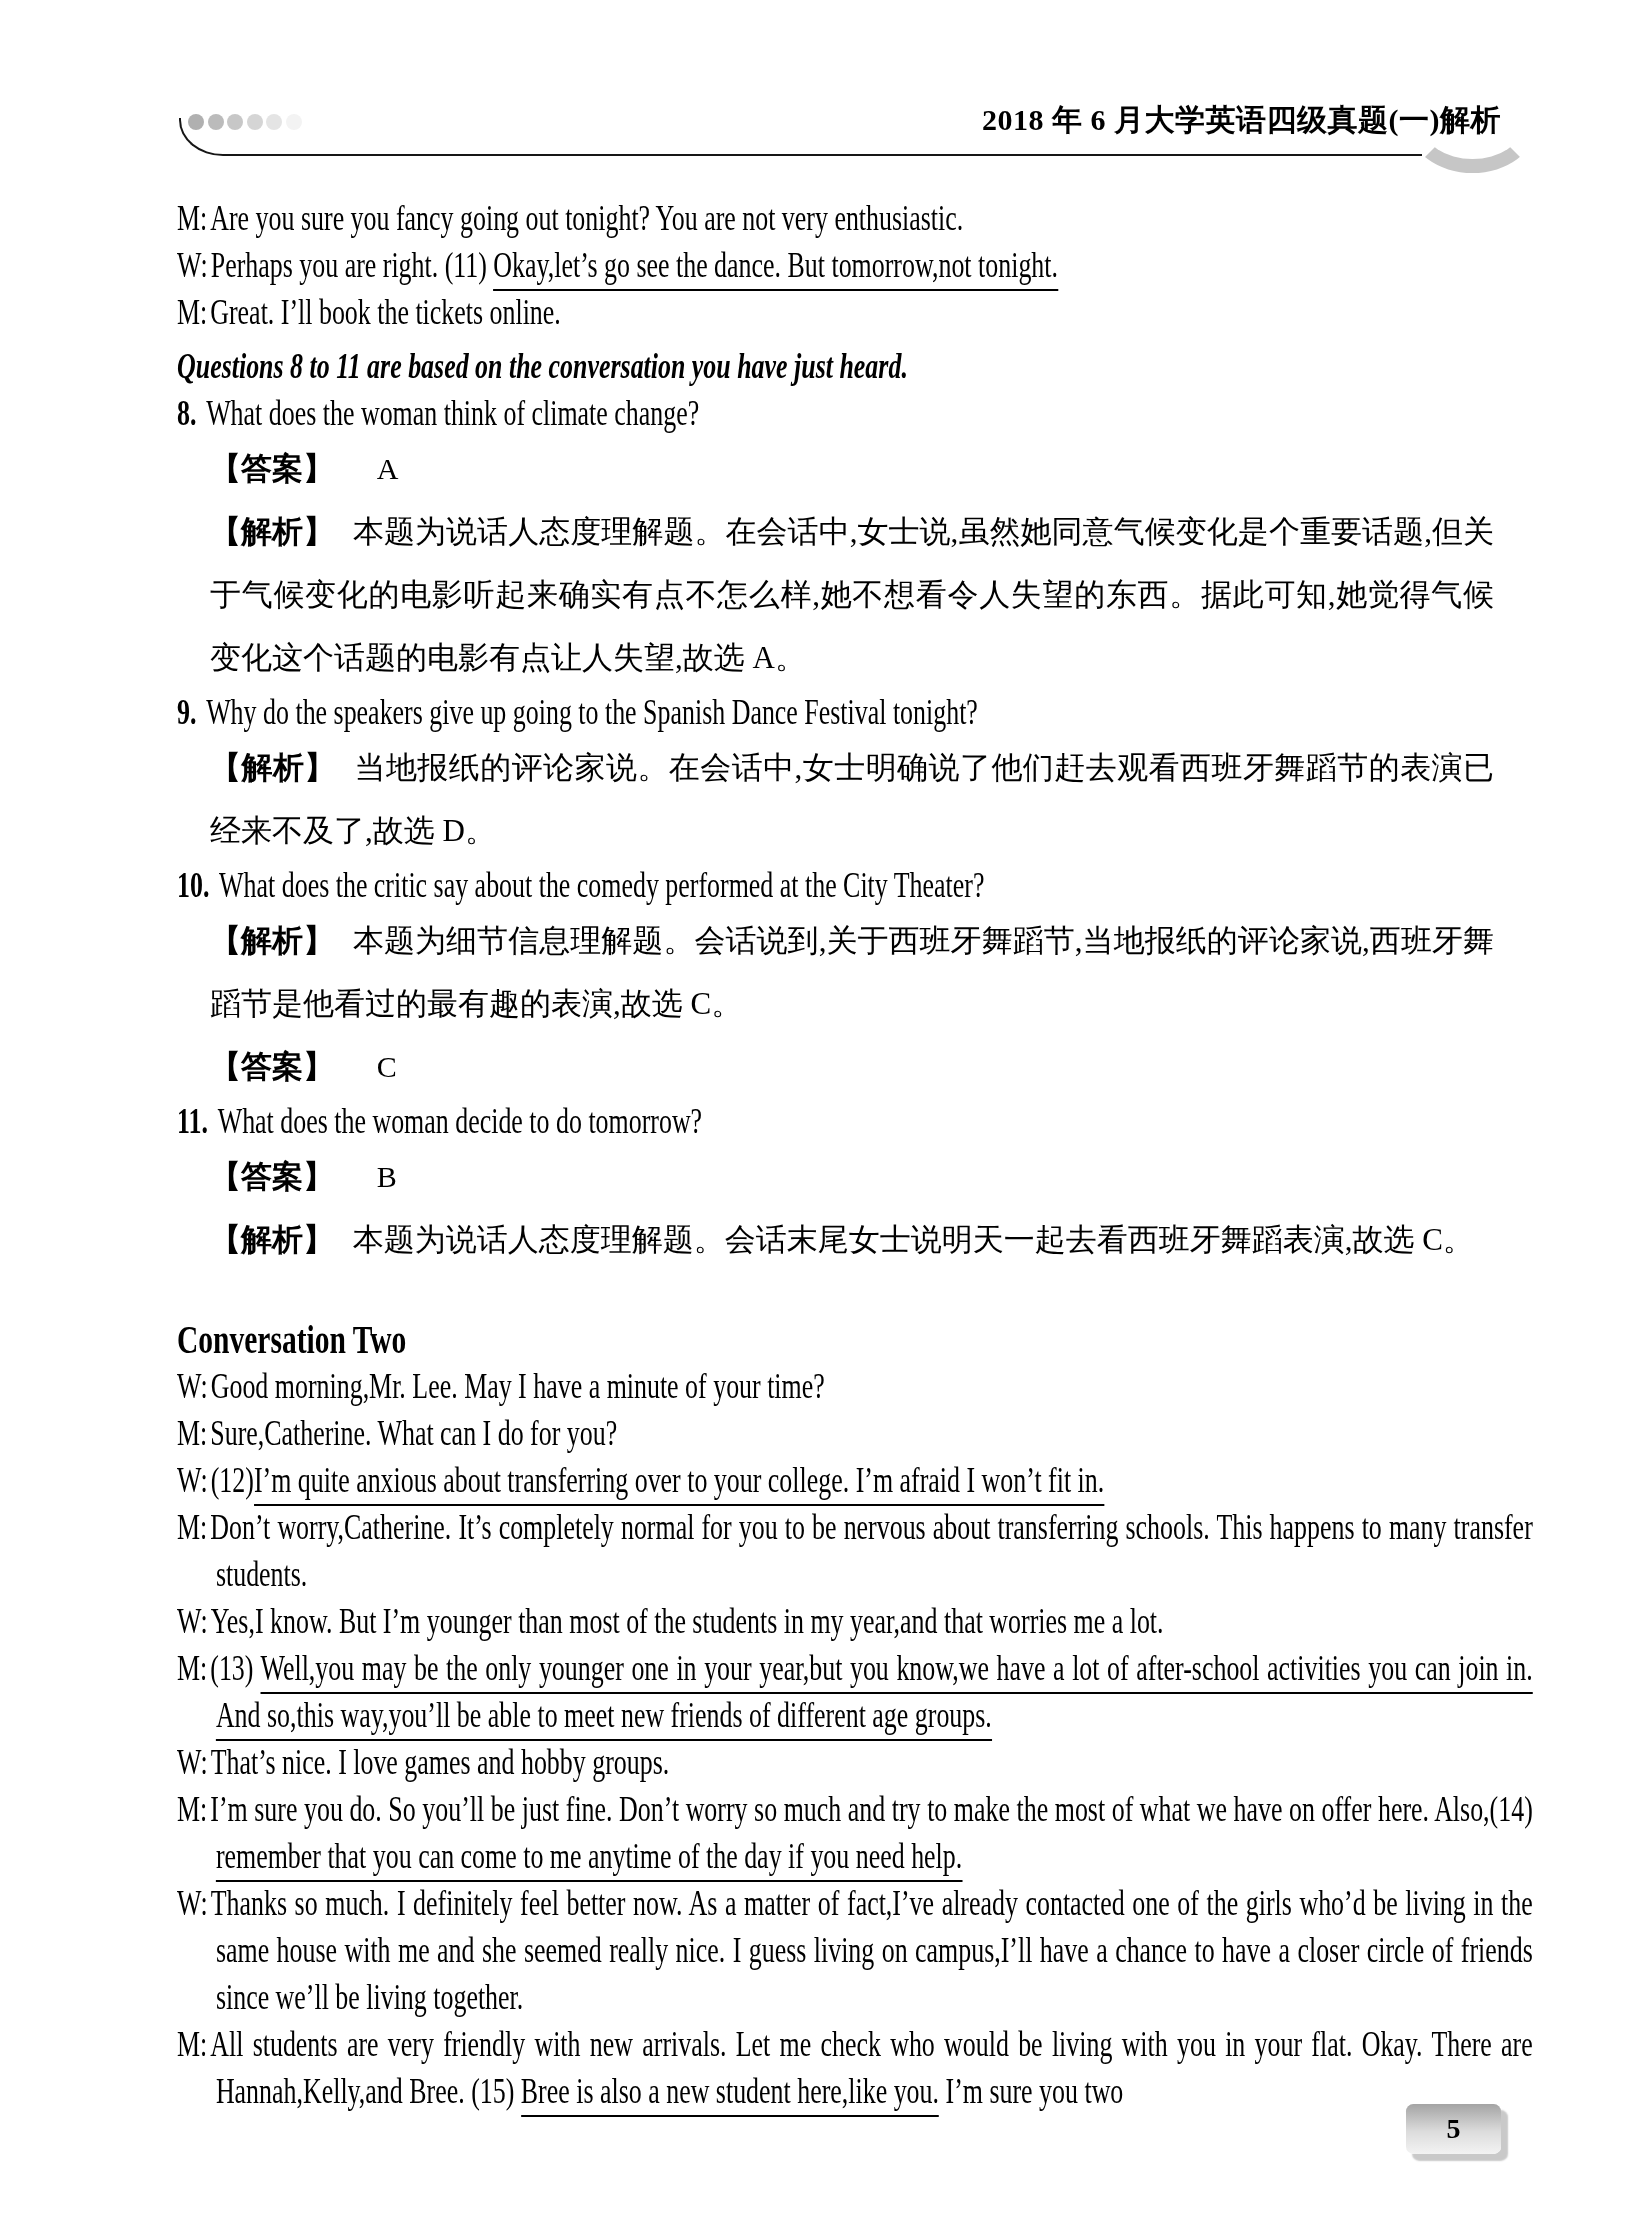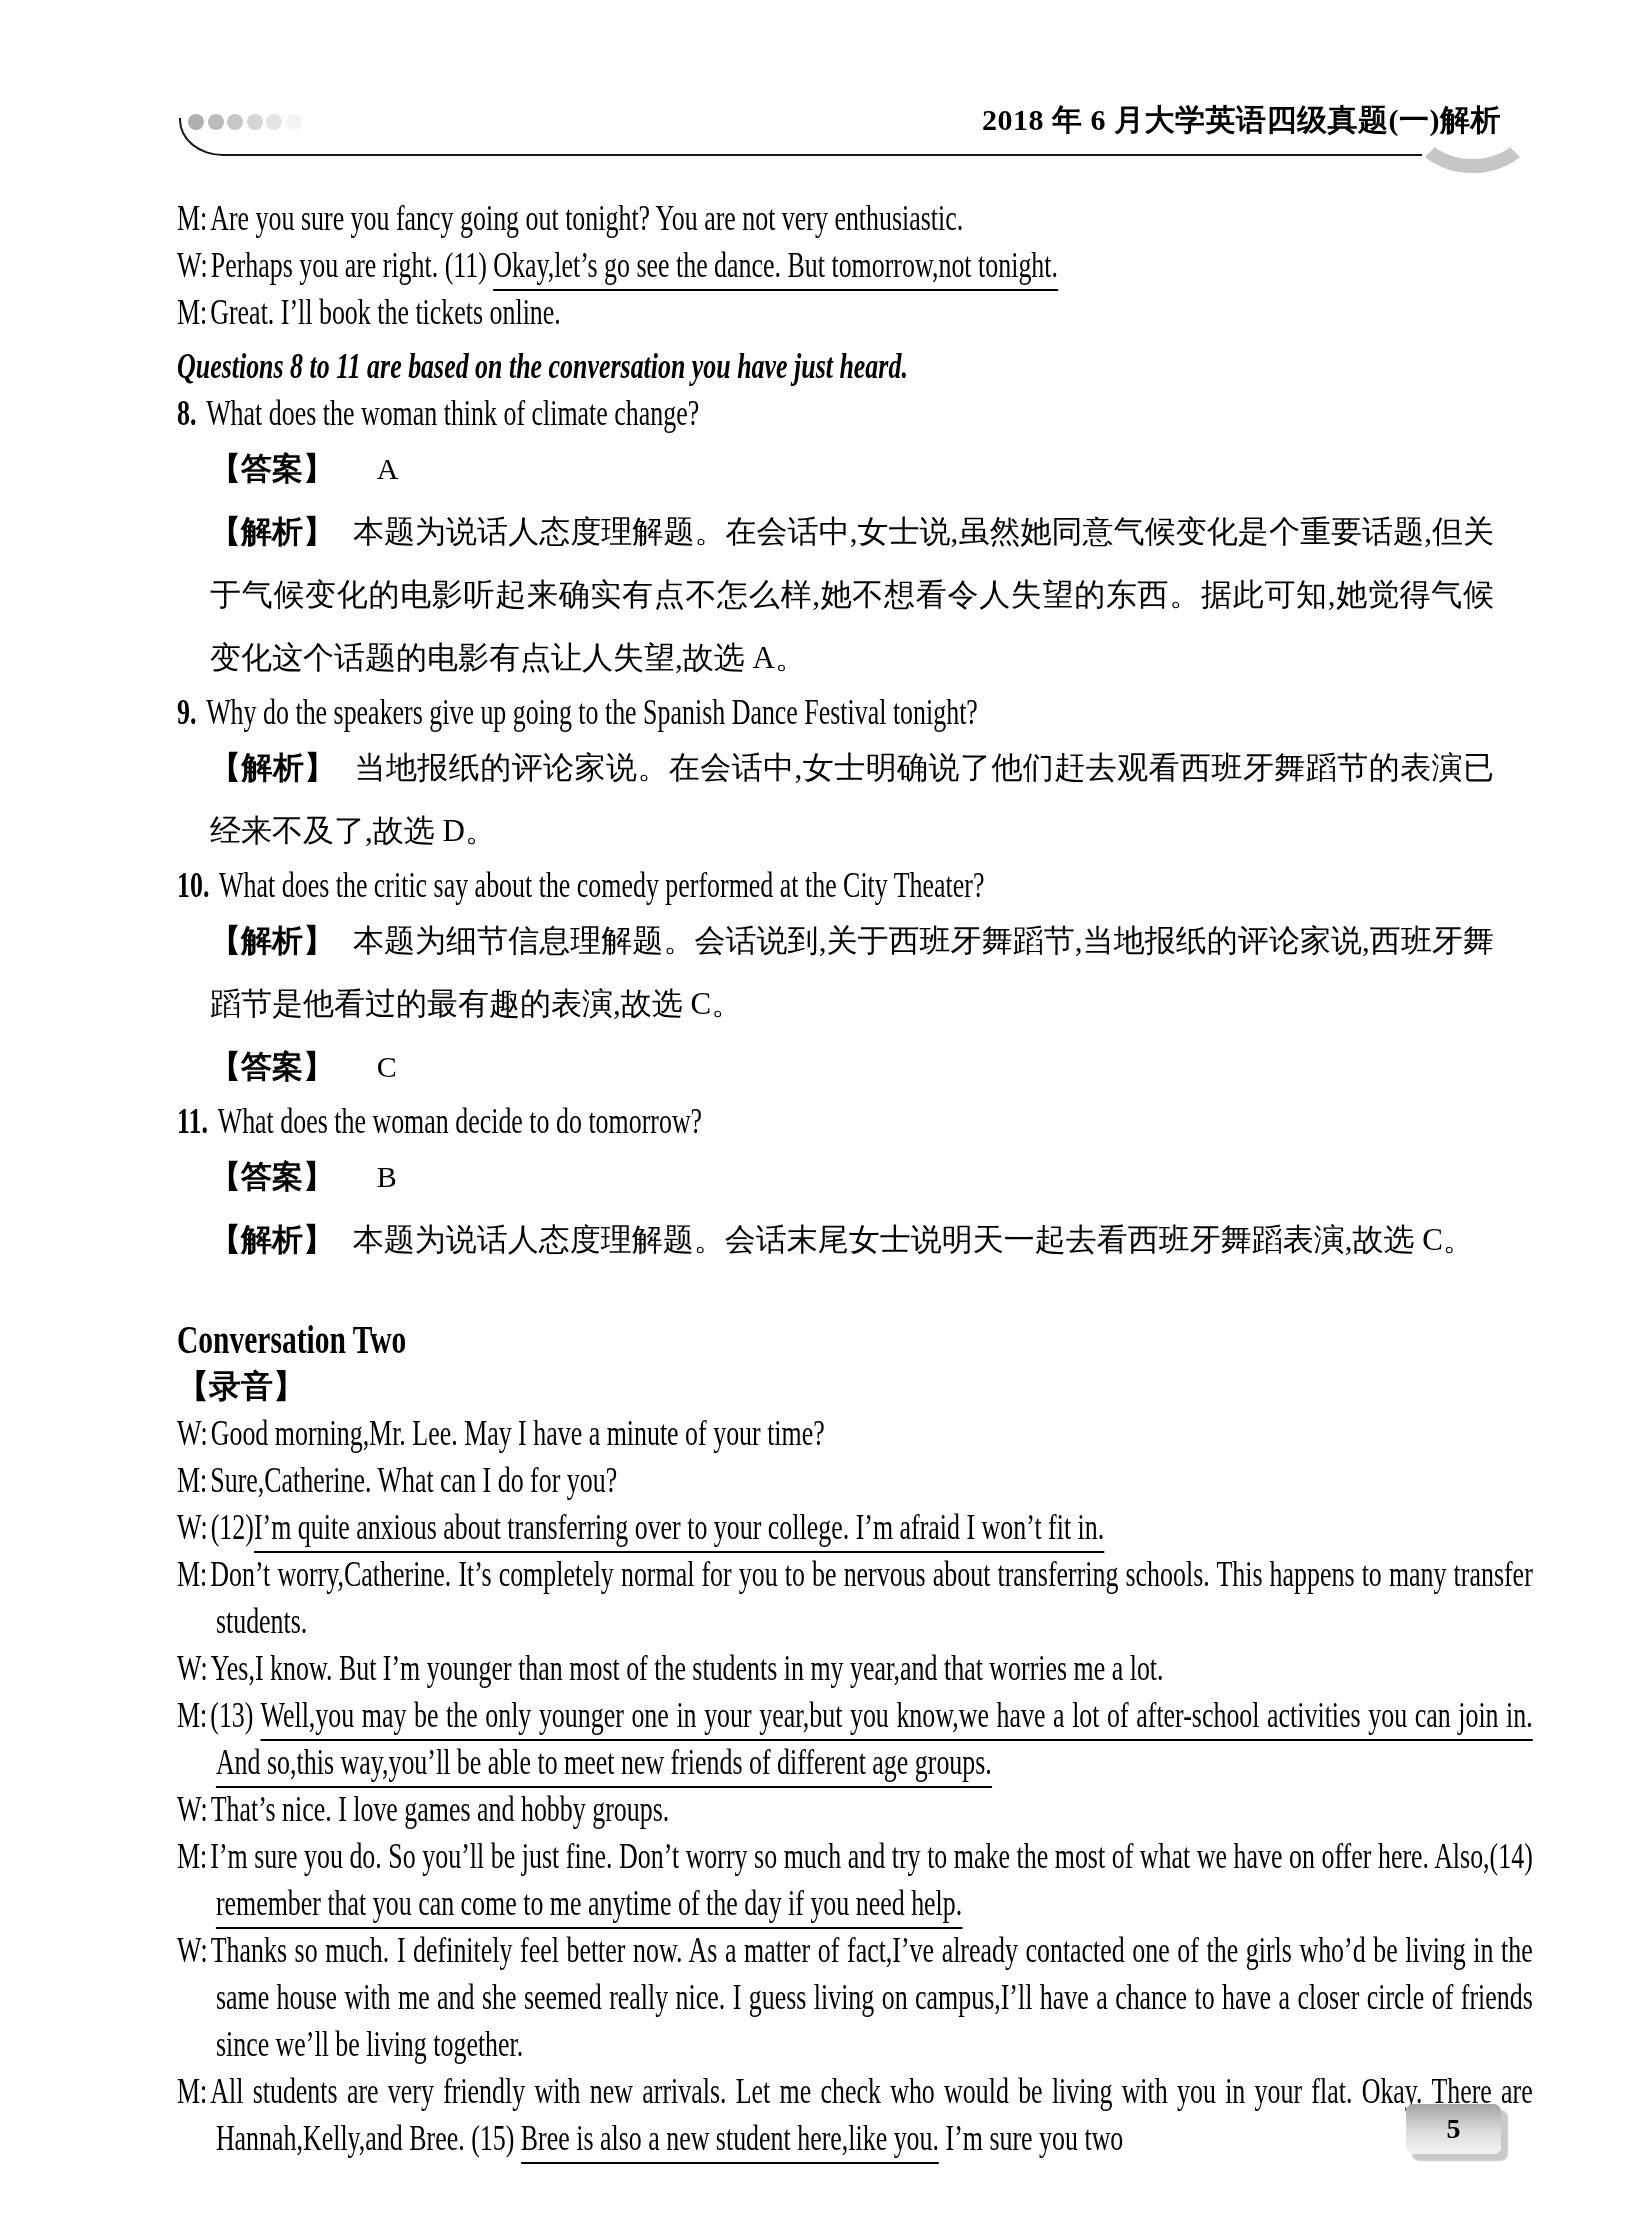--- a/index.html
+++ b/index.html
@@ -160,21 +160,20 @@
 
     <p class="question en"><span class="q-num">10.</span><span>What does the critic say about the comedy performed at the City Theater?</span></p>
     <p class="cn"><span class="cn-label">【解析】</span><span>本题为细节信息理解题。会话说到,关于西班牙舞蹈节,当地报纸的评论家说,西班牙舞蹈节是他看过的最有趣的表演,故选 C。</span></p>
     <p class="cn"><span class="cn-label">【答案】</span><span class="answer-letter">C</span></p>
 
     <p class="question en"><span class="q-num">11.</span><span>What does the woman decide to do tomorrow?</span></p>
     <p class="cn"><span class="cn-label">【答案】</span><span class="answer-letter">B</span></p>
     <p class="cn"><span class="cn-label">【解析】</span><span>本题为说话人态度理解题。会话末尾女士说明天一起去看西班牙舞蹈表演,故选 C。</span></p>
 
     <p class="conv-heading en">Conversation Two</p>
-    <p class="recording">【录音】</p>
 
     <p class="dialogue en"><span class="speaker">W:</span><span>Good morning,Mr. Lee. May I have a minute of your time?</span></p>
 
     <p class="dialogue en"><span class="speaker">M:</span><span>Sure,Catherine. What can I do for you?</span></p>
 
     <p class="dialogue en"><span class="speaker">W:</span><span>(12)</span><span class="u">I’m quite anxious about transferring over to your college. I’m afraid I won’t fit in.</span></p>
 
     <p class="dialogue en"><span class="speaker">M:</span><span>Don’t worry,Catherine. It’s completely normal for you to be nervous about transferring schools. This happens to many transfer students.</span></p>
 
     <p class="dialogue en"><span class="speaker">W:</span><span>Yes,I know. But I’m younger than most of the students in my year,and that worries me a lot.</span></p>

